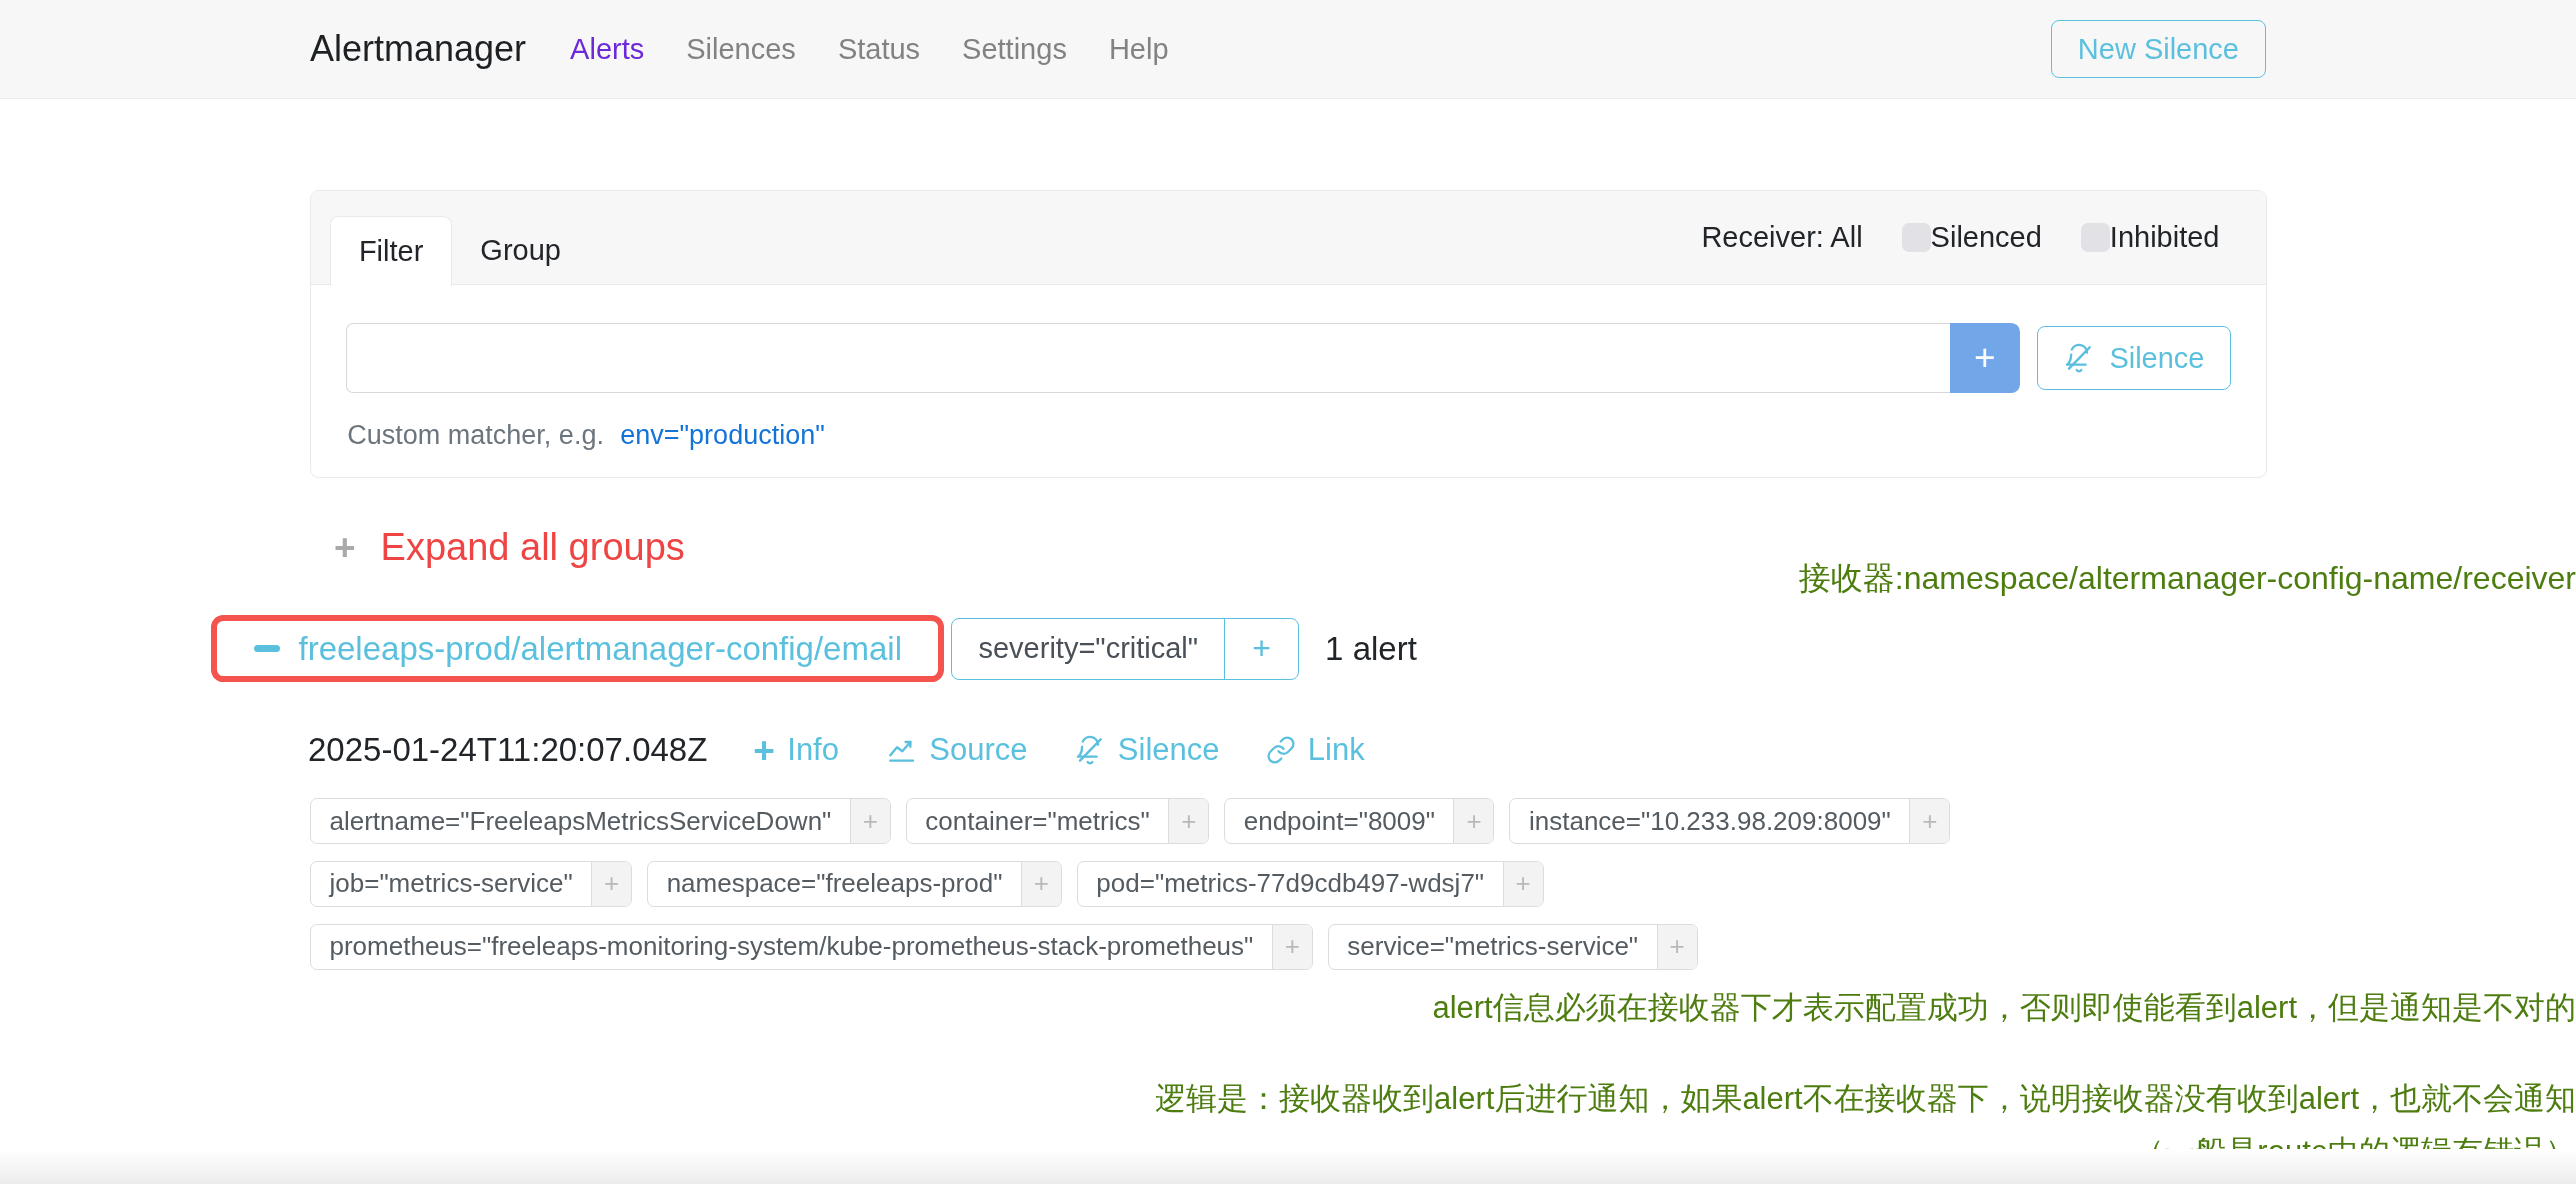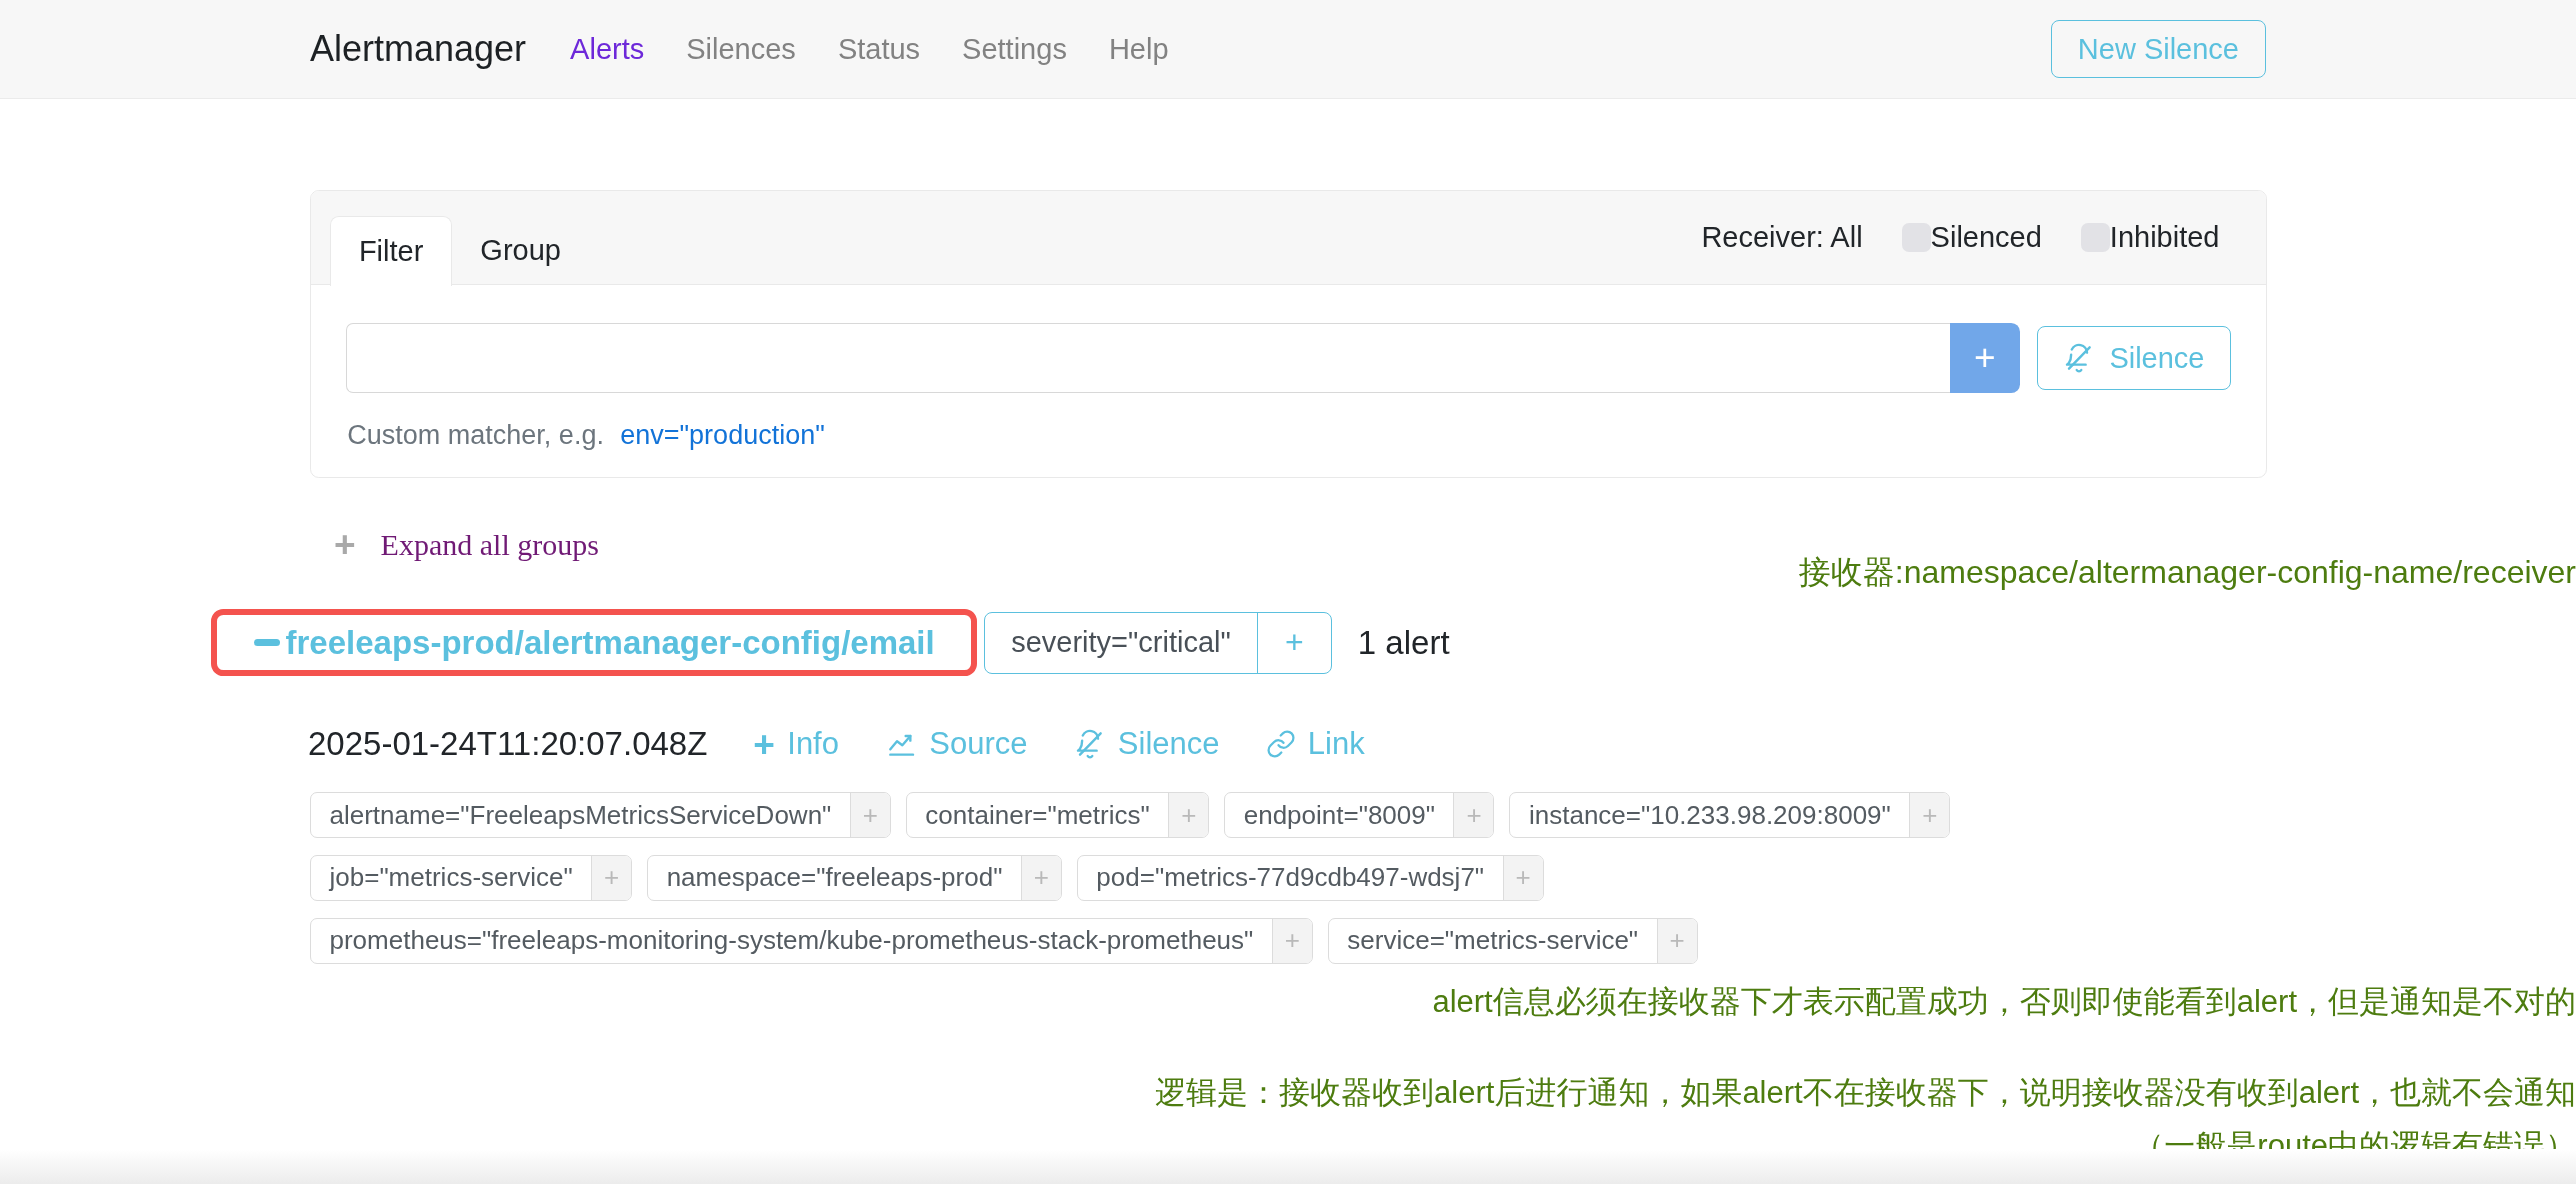--- a/index.html
+++ b/index.html
@@ -143,50 +143,49 @@
 
   
   .expand-row {
     margin: 48px 0 0 334px;
     display: flex;
     align-items: center;
     gap: 25px;
     cursor: pointer;
   }
   .expand-plus { font-size: 37px; font-weight: bold; color: #a9a9a9; line-height: 1; }
-  .expand-label { font-size: 30px; color: #701a75; font-family: Liberation Serif, serif; }
+  .expand-label { font-size: 38px; color: #ef4444; }
   .red-note { color: #4d7c0f; font-weight: 400; text-align: right; }
   .note-receiver { font-size: 32px; margin: -12.3px 0 0 264px; }
 
   
   .group-row {
     margin: 14px 0 0 211px;
     display: flex;
     align-items: center;
   }
   .red-box {
     border: 6.2px solid #f4534e;
     border-radius: 12.3px;
     padding: 1.8px 3.5px;
     background: #fff;
   }
   .group-btn {
     display: flex;
     align-items: center;
-    gap: 6px;
+    gap: 19px;
     height: 52px;
     padding: 0 33px;
     background: transparent;
     border: none;
     color: #5bc0de;
     font-size: 33px;
     cursor: pointer;
     font-family: inherit;
     white-space: nowrap;
-    font-weight: bold;
   }
   .minus-dash { width: 26px; height: 7px; border-radius: 3.5px; background: currentColor; display: inline-block; }
   .matcher-group {
     margin-left: 7px;
     height: 62px;
     display: inline-flex;
     align-items: stretch;
     border: 1.8px solid #5bc0de;
     border-radius: 8px;
     overflow: hidden;

